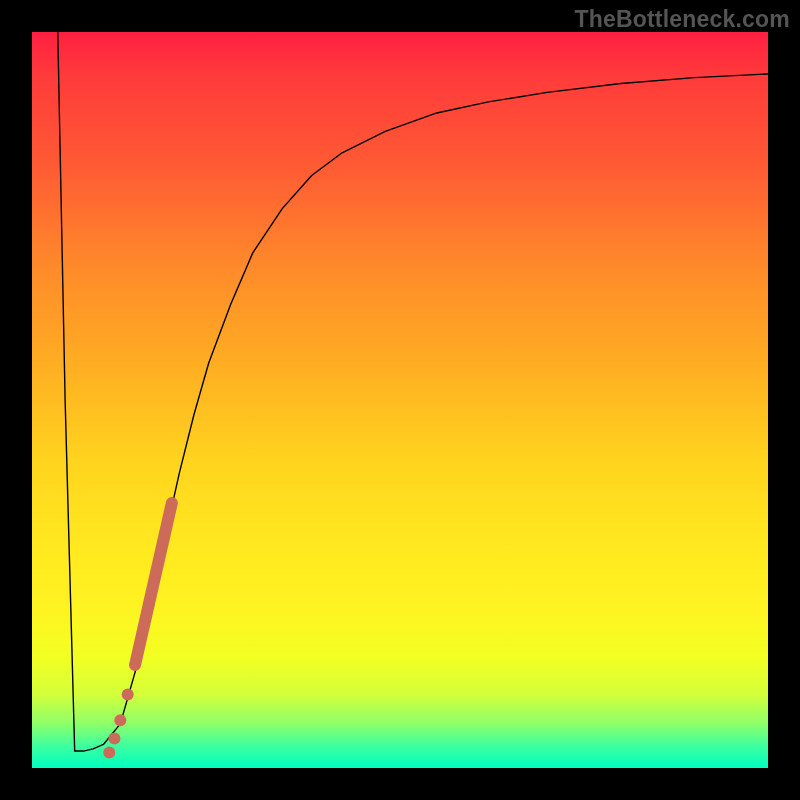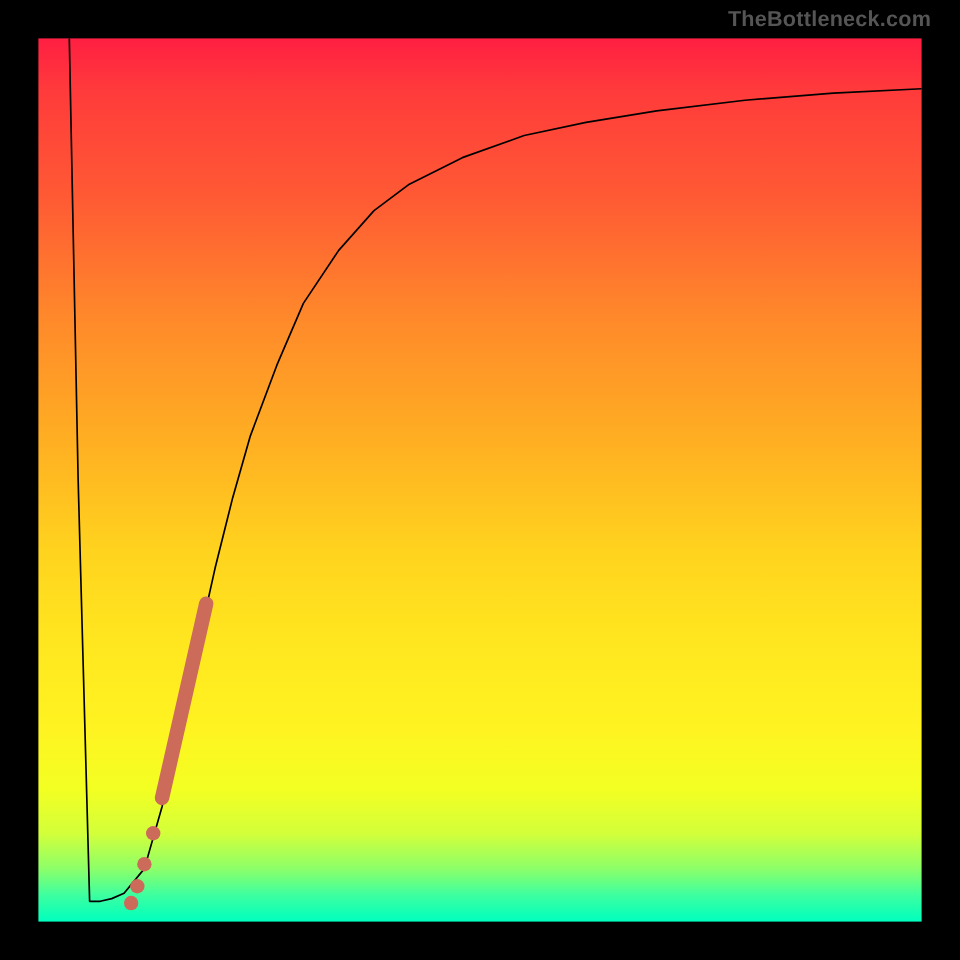--- a/index.html
+++ b/index.html
@@ -42,23 +42,23 @@
     position: absolute;
     left: 0;
     top: 0;
     width: 736px;
     height: 736px;
     overflow: visible;
   }
   .watermark {
     position: absolute;
     top: 6px;
-    right: 24px;
+    right: 10px;
     color: #555;
-    font-size: 18px;
+    font-size: 23px;
     font-weight: 600;
     letter-spacing: 0.2px;
     user-select: none;
   }
 </style>
 </head>
 <body>
 
 <div class="outer">
   <div class="watermark">TheBottleneck.com</div>

